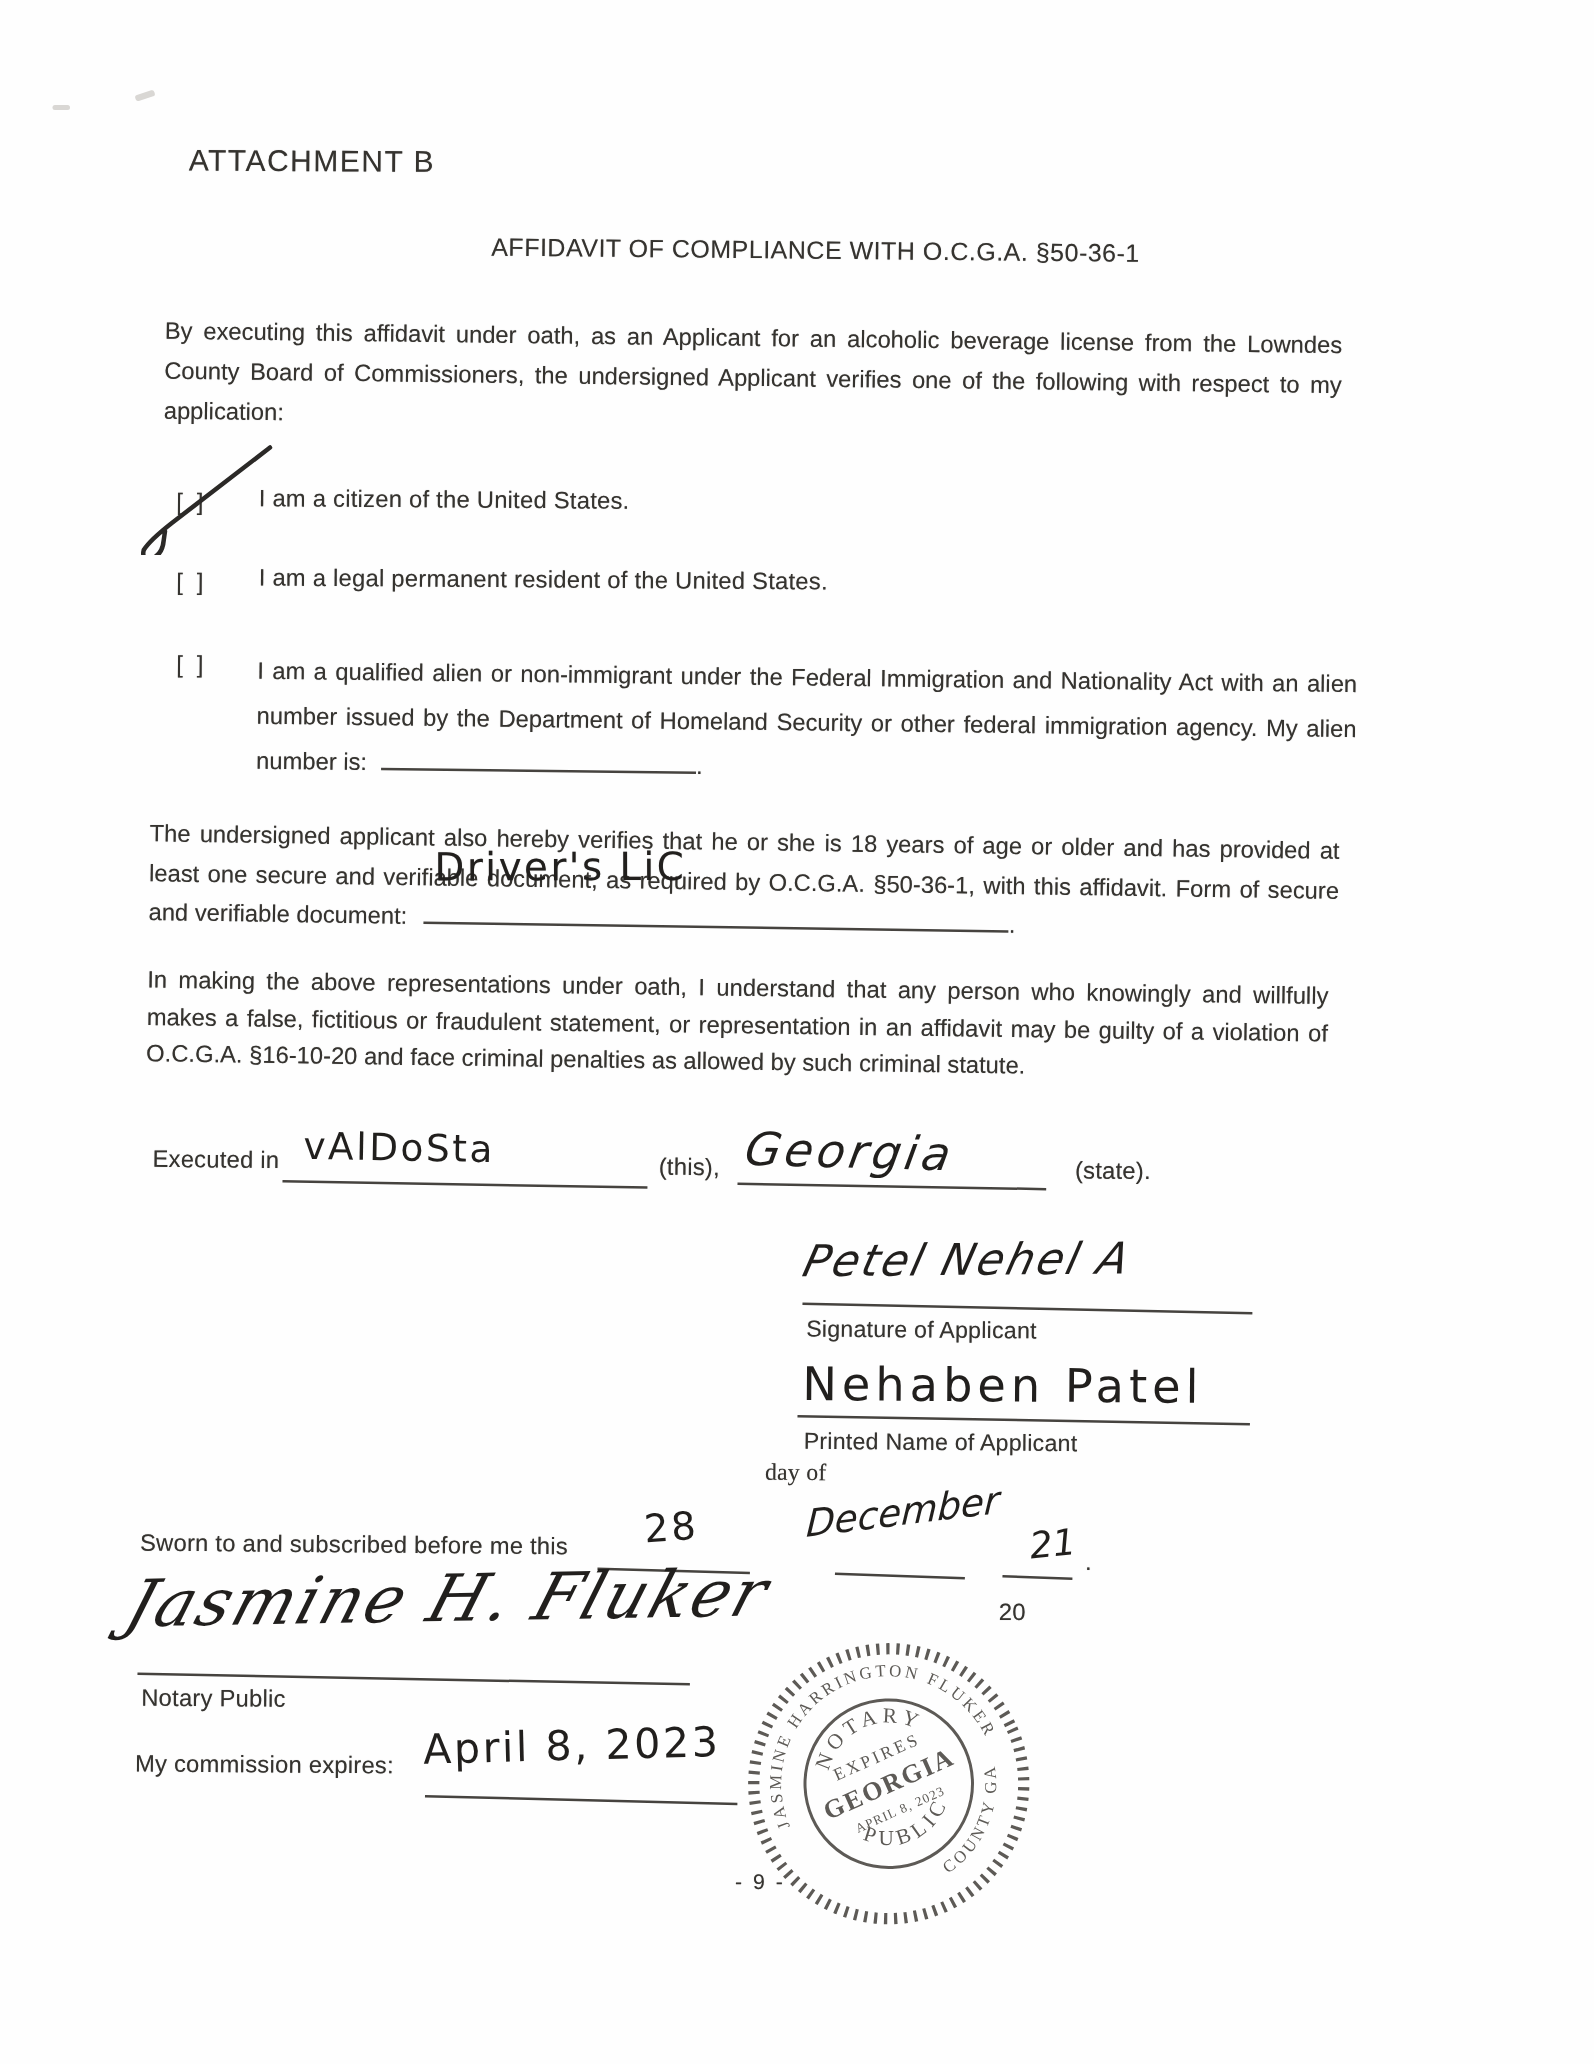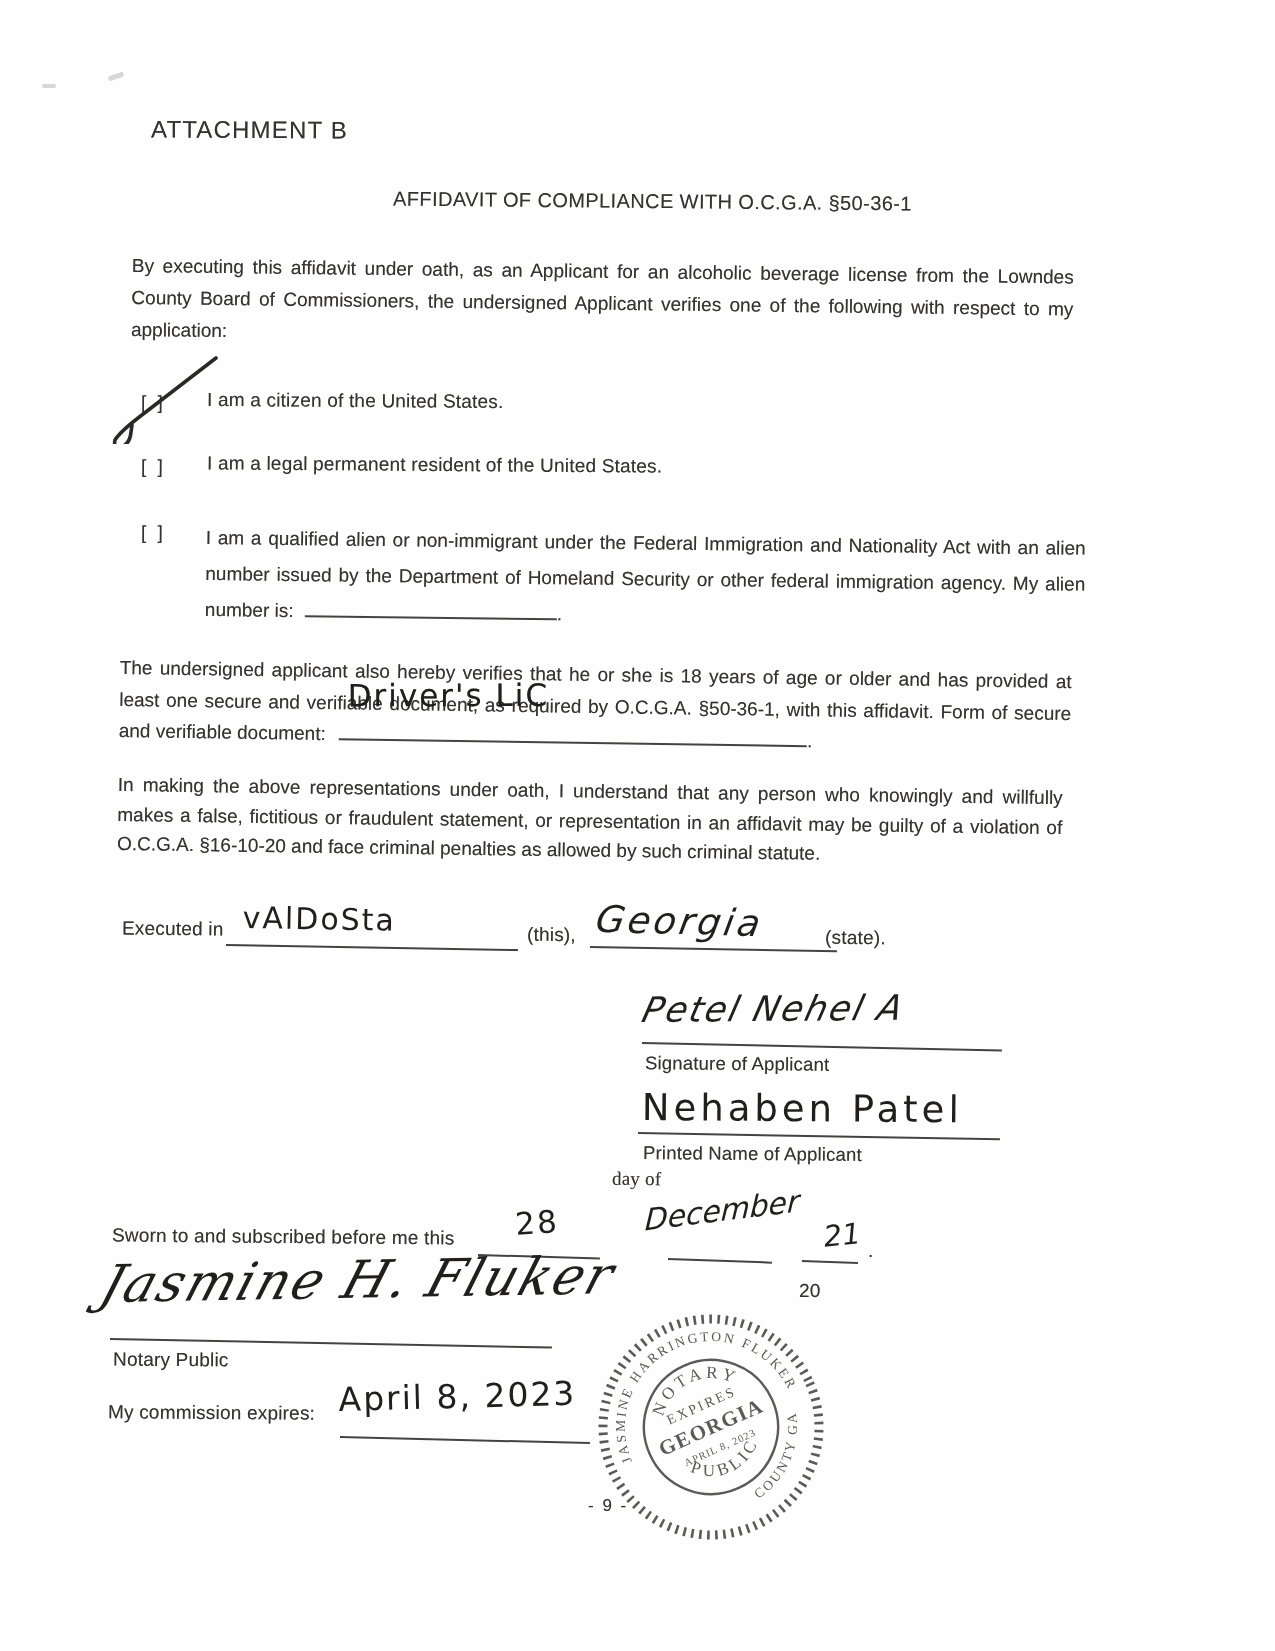--- a/index.html
+++ b/index.html
@@ -58,21 +58,21 @@
   </div>
 
   <div class="para" style="left:118px;top:770px;width:945px;line-height:29.5px;transform:rotate(.8deg);">In making the above representations under oath, I understand that any person who knowingly and willfully makes a false, fictitious or fraudulent statement, or representation in an affidavit may be guilty of a violation of O.C.G.A. §16-10-20 and face criminal penalties as allowed by such criminal statute.</div>
 
   <span class="typed" style="left:122px;top:918px;transform:rotate(.6deg);">Executed in</span>
   <div class="rule" style="left:226px;top:944px;width:292px;transform:rotate(1deg);"></div>
   <span class="hw hw-print" style="left:243px;top:900px;font-size:30px;transform:rotate(1deg);">vAlDoSta</span>
   <span class="typed" style="left:527px;top:924px;transform:rotate(.6deg);">(this),</span>
   <div class="rule" style="left:590px;top:946px;width:247px;transform:rotate(1deg);"></div>
   <span class="hw hw-cursive" style="left:600px;top:898px;font-size:37px;letter-spacing:3px;transform:rotate(1.5deg) skewX(-8deg);">Georgia</span>
-  <span class="typed" style="left:825px;top:927px;transform:rotate(.6deg);text-align:right;">(state).</span>
+  <span class="typed" style="left:860px;top:927px;transform:rotate(.6deg);text-align:right;">(state).</span>
 
   <span class="hw hw-cursive" style="left:648px;top:990px;font-size:35px;letter-spacing:2px;transform:rotate(-.5deg) skewX(-14deg);">Petel Nehel A</span>
   <div class="rule" style="left:642px;top:1042px;width:360px;transform:rotate(1.2deg);"></div>
   <span class="typed label-small" style="left:645px;top:1053px;transform:rotate(.5deg);">Signature of Applicant</span>
 
   <span class="hw hw-print" style="left:642px;top:1086px;font-size:37px;letter-spacing:4px;transform:rotate(.4deg);">Nehaben Patel</span>
   <div class="rule" style="left:638px;top:1132px;width:362px;transform:rotate(1deg);"></div>
   <span class="typed label-small" style="left:643px;top:1143px;transform:rotate(.5deg);">Printed Name of Applicant</span>
 
   <span class="typed" style="left:112px;top:1226px;transform:rotate(.5deg);">Sworn to and subscribed before me this</span>

